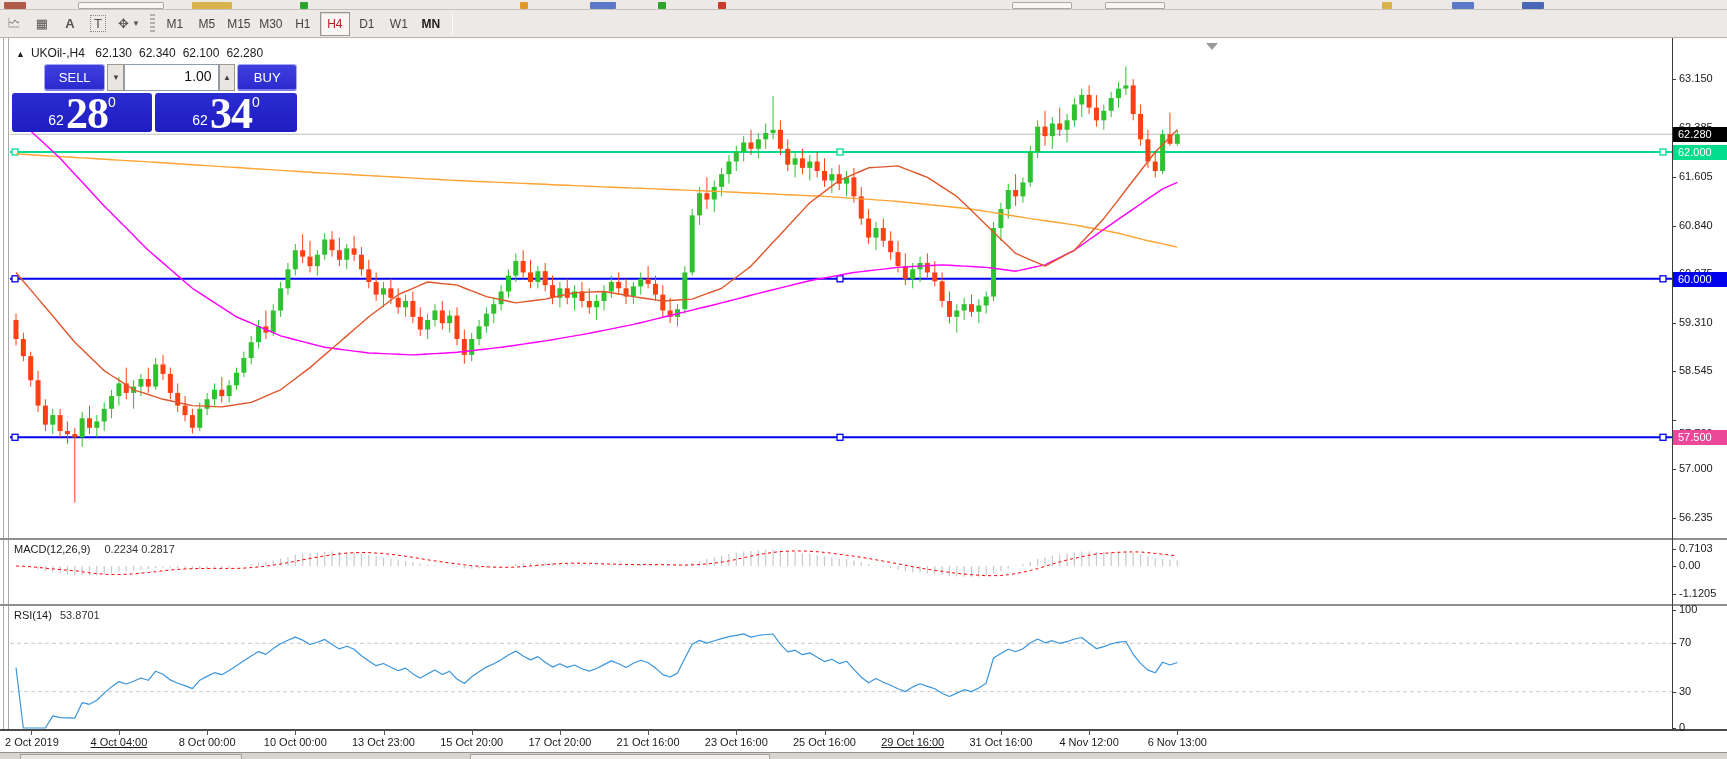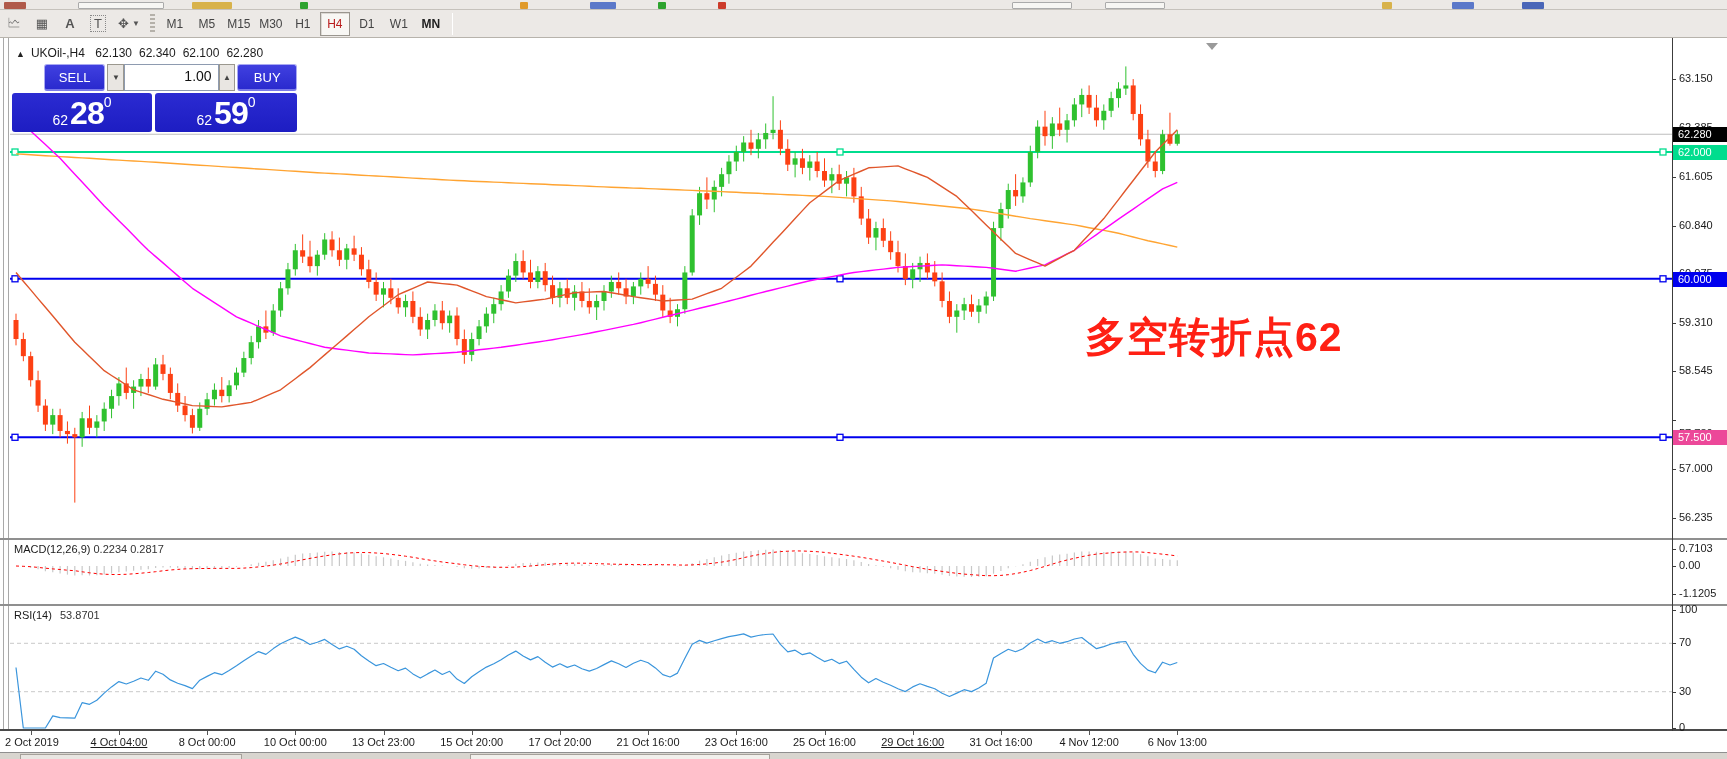--- a/index.html
+++ b/index.html
@@ -60,21 +60,21 @@
   .spin { width:18px; background:#e9e6e2; border:1px solid #9b988f; color:#444; font-size:8px;
           display:flex; align-items:center; justify-content:center; cursor:pointer; }
   #vol-box { width:101px; background:#fff; border:1px solid #8e9bb0; font-size:14px; color:#111;
              text-align:right; padding:3px 6px 0 0; }
   #tp-row2 { display:flex; margin-top:2px; height:39px; }
   .tp-price { background:linear-gradient(#2b2bd2,#1d1dc2); border-radius:3px; color:#fff;
               display:flex; align-items:flex-end; justify-content:center; padding-bottom:2px; cursor:pointer; }
   #sell-price { width:140px; margin-right:3px; }
   #buy-price  { width:142px; }
   .p-base { font-size:14px; line-height:20px; margin-right:2px; }
-  .p-big  { font-size:32px; font-weight:bold; line-height:33px; letter-spacing:-1px; }
+  .p-big  { font-size:44px; font-weight:bold; line-height:33px; letter-spacing:-1px;font-family:Liberation Serif, serif; }
   .p-sup  { font-size:14px; line-height:14px; align-self:flex-start; margin-top:2px; }
 
   
   .ind-label { position:absolute; font-size:11px; color:#1a1a1a; z-index:5; white-space:nowrap; }
 
   
   #annotation { position:absolute; left:1085px; top:272px; font-size:41px; font-weight:bold;
                 color:#ff2014; letter-spacing:1px; z-index:4; }
 
   
@@ -689,36 +689,35 @@
         <div id="buy-btn" class="tp-btn">BUY</div>
       </div>
       <div id="tp-row2">
         <div id="sell-price" class="tp-price">
           <span class="p-base">62</span>
           <span class="p-big">28</span>
           <span class="p-sup">0</span>
         </div>
         <div id="buy-price" class="tp-price">
           <span class="p-base">62</span>
-          <span class="p-big">59</span>
+          <span class="p-big">34</span>
           <span class="p-sup">0</span>
         </div>
       </div>
     </div>
 
     <div class="ind-label" style="left:14px;top:505px">
       <span>MACD(12,26,9)</span>
-      <span style="margin-left:0;color:#333">0.2234 0.2817</span>
+      <span style="margin-left:11px;color:#333">0.2234 0.2817</span>
     </div>
     <div class="ind-label" style="left:14px;top:571px">
       <span>RSI(14)</span>
       <span style="margin-left:5px;color:#333">53.8701</span>
     </div>
 
-    <div id="annotation">多空转折点62</div>
 
     <div id="shift-marker"></div>
 
     <div id="price-axis">
         <div class="axis-tick" style="top: 41.09px;"></div>
         <div class="axis-label" style="top: 34.09px;">63.150</div>
         <div class="axis-tick" style="top: 89.591px;"></div>
         <div class="axis-label" style="top: 82.591px;">62.385</div>
         <div class="axis-tick" style="top: 139.043px;"></div>
         <div class="axis-label" style="top: 132.043px;">61.605</div>

